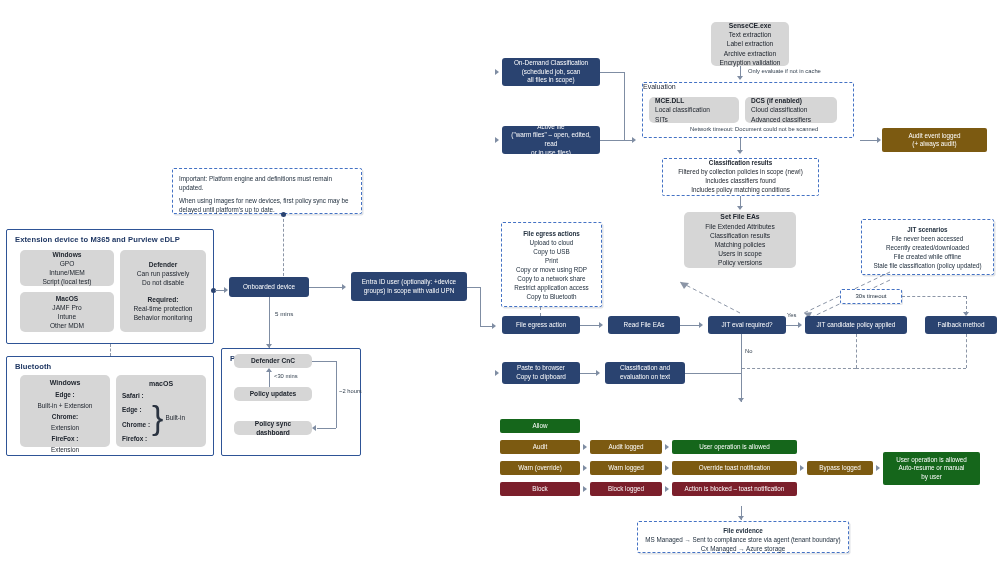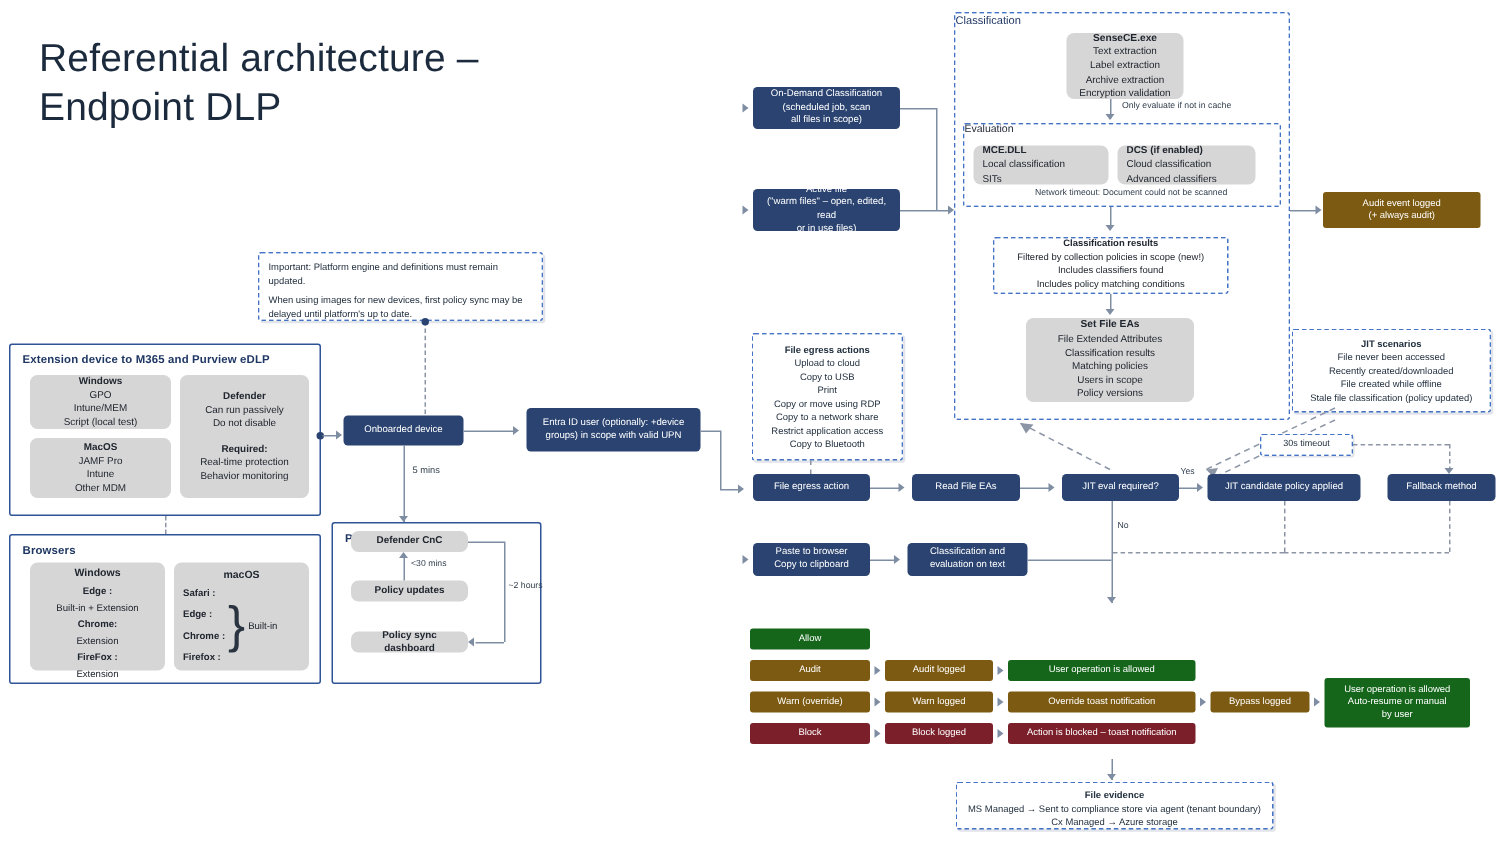--- a/index.html
+++ b/index.html
@@ -94,21 +94,20 @@
 
   .brace{font-size:26px;color:#33404f;line-height:1;}
   .kv{font-size:6.4px;line-height:11px;color:#20262f;}
   .kv b{font-weight:700;}
 </style>
 </head>
 <body>
 
 <div class="stage">
 
-  <div class="abs title" id="title-el">Referential architecture –<br>Endpoint DLP</div>
 
   <div class="abs group" style="left:6px;top:229px;width:208px;height:115px;">
     <div class="glabel">Extension device to M365 and Purview eDLP</div>
   </div>
   <div class="abs chip" style="left:20px;top:250px;width:94px;height:36px;">
     <b>Windows</b>
     <span class="ln">GPO</span>
     <span class="ln">Intune/MEM</span>
     <span class="ln">Script (local test)</span>
   </div>
@@ -128,21 +127,21 @@
     <span class="ln">Behavior monitoring</span>
   </div>
 
   <div class="abs dot" style="left:211px;top:288px;"></div>
   <div class="abs h" style="left:215px;top:290px;width:11px;"></div>
   <div class="abs arrow-r" style="left:224px;top:287px;"></div>
 
   <div class="abs vd" style="left:110px;top:344px;height:12px;"></div>
 
   <div class="abs group" style="left:6px;top:356px;width:208px;height:100px;">
-    <div class="glabel">Browsers</div>
+    <div class="glabel">Bluetooth</div>
   </div>
   <div class="abs chip" style="left:20px;top:375px;width:90px;height:72px;justify-content:space-evenly;">
     <b style="font-size:7px;margin-bottom:2px;">Windows</b>
     <div class="kv"><b>Edge :</b> <span>Built-in + Extension</span></div>
     <div class="kv"><b>Chrome:</b> <span>Extension</span></div>
     <div class="kv"><b>FireFox :</b> <span>Extension</span></div>
   </div>
   <div class="abs chip" style="left:116px;top:375px;width:90px;height:72px;align-items:stretch;justify-content:flex-start;padding:4px 6px;">
     <b style="font-size:7px;text-align:center;margin-bottom:3px;">macOS</b>
     <div style="display:flex;align-items:center;flex:1;">
@@ -213,23 +212,20 @@
   </div>
   <div class="abs arrow-r" style="left:495px;top:69px;"></div>
   <div class="abs arrow-r" style="left:495px;top:137px;"></div>
 
   <div class="abs h" style="left:600px;top:72px;width:24px;"></div>
   <div class="abs v" style="left:624px;top:72px;height:68px;"></div>
   <div class="abs h" style="left:600px;top:140px;width:24px;"></div>
   <div class="abs h" style="left:624px;top:140px;width:10px;"></div>
   <div class="abs arrow-r" style="left:632px;top:137px;"></div>
 
-  <div class="abs group-dash" style="left:636px;top:8px;width:224px;height:272px;">
-    <div class="glabel" style="color:#1f3763;font-size:7.4px;">Classification</div>
-  </div>
   <div class="abs chip" style="left:711px;top:22px;width:78px;height:44px;">
     <b style="font-size:6.8px;">SenseCE.exe</b>
     <span class="ln">Text extraction</span>
     <span class="ln">Label extraction</span>
     <span class="ln">Archive extraction</span>
     <span class="ln">Encryption validation</span>
   </div>
   <div class="abs v" style="left:740px;top:66px;height:13px;"></div>
   <div class="abs arrow-d" style="left:737px;top:76px;"></div>
   <div class="abs lbl-sm" style="left:748px;top:68px;">Only evaluate if not in cache</div>

